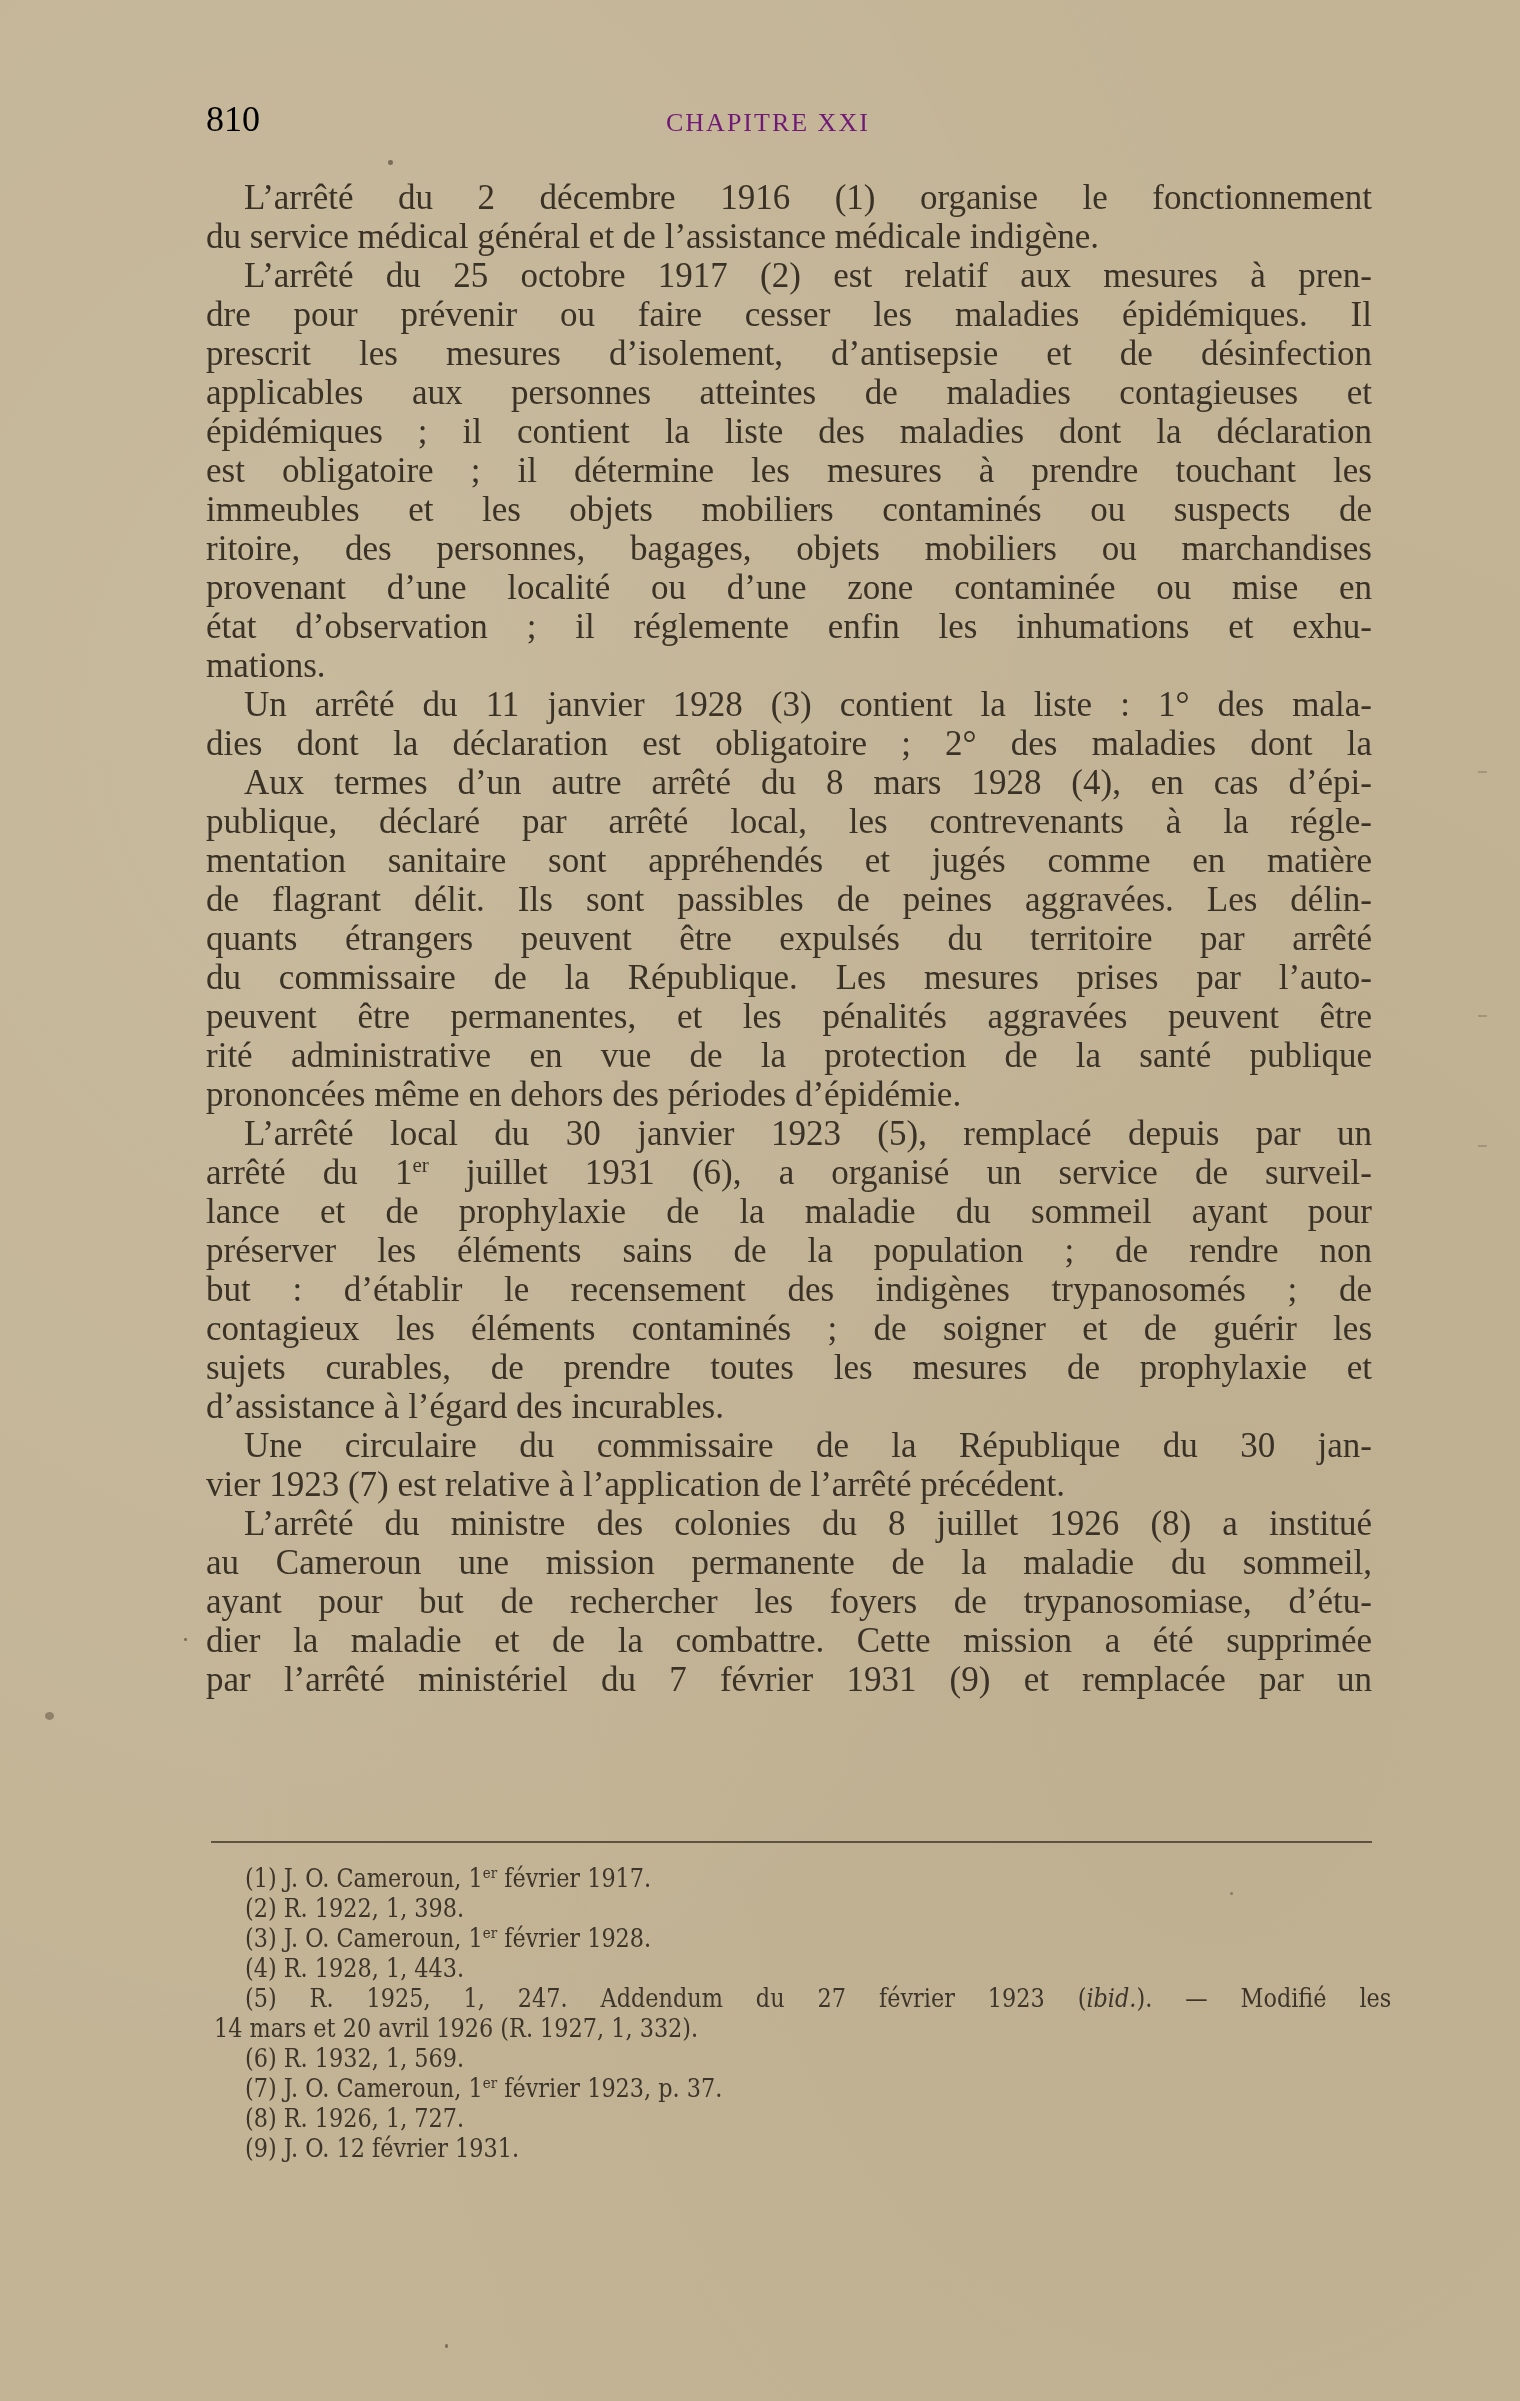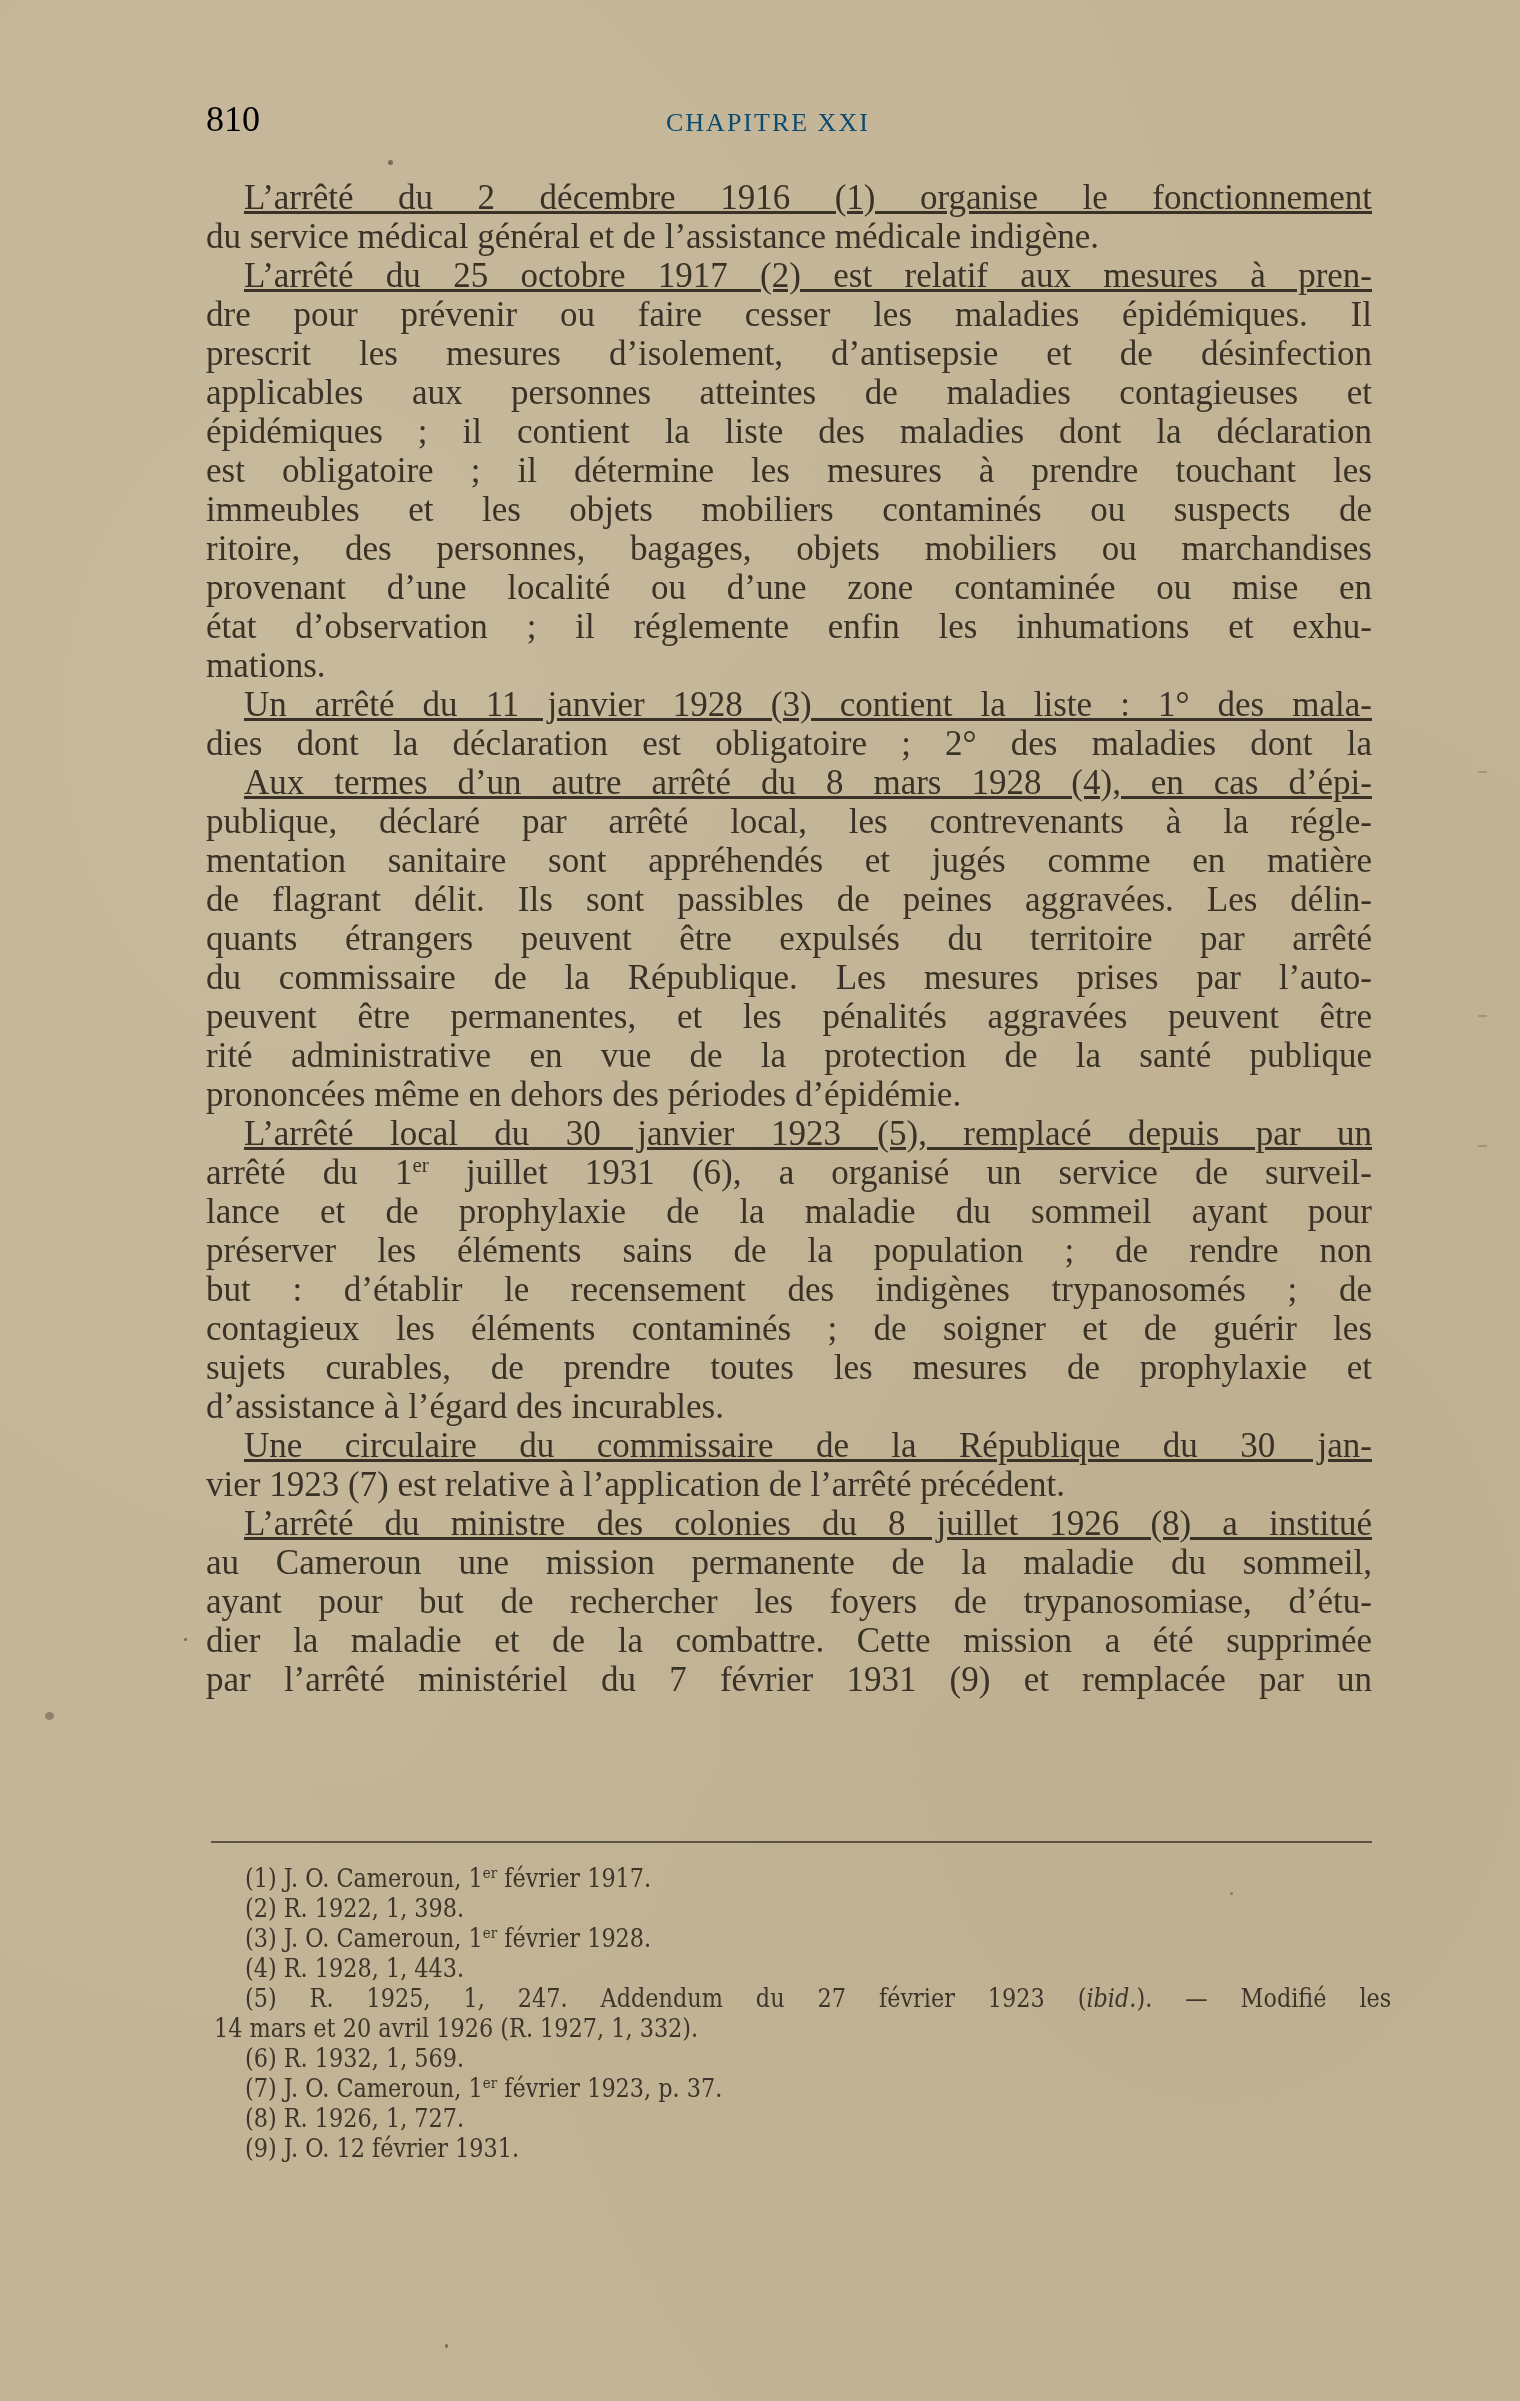--- a/index.html
+++ b/index.html
@@ -31,40 +31,40 @@
     color: #000000;
     font-variant-numeric: oldstyle-nums;
   }
   .chapter-title {
     position: absolute;
     left: 460px;
     top: 4px;
     font-size: 26px;
     line-height: 40px;
     letter-spacing: 2px;
-    color: #0c4a6e;
+    color: #701a75;
   }
   .body-text {
     position: absolute;
     top: 178px;
     left: 206px;
     width: 1166px;
   }
   .line {
     display: block;
     font-size: 35px;
     line-height: 39px;
     height: 39px;
     white-space: nowrap;
     text-align: justify;
     text-align-last: justify;
     overflow: visible;
   }
   .line.last { text-align-last: left; }
-  .line.indent { padding-left: 38px; text-decoration: underline; }
+  .line.indent { padding-left: 38px; }
   .rule {
     position: absolute;
     left: 211px;
     top: 1841px;
     width: 1161px;
     height: 2px;
     background: #4b4233;
     opacity: 0.85;
   }
   .footnotes {

